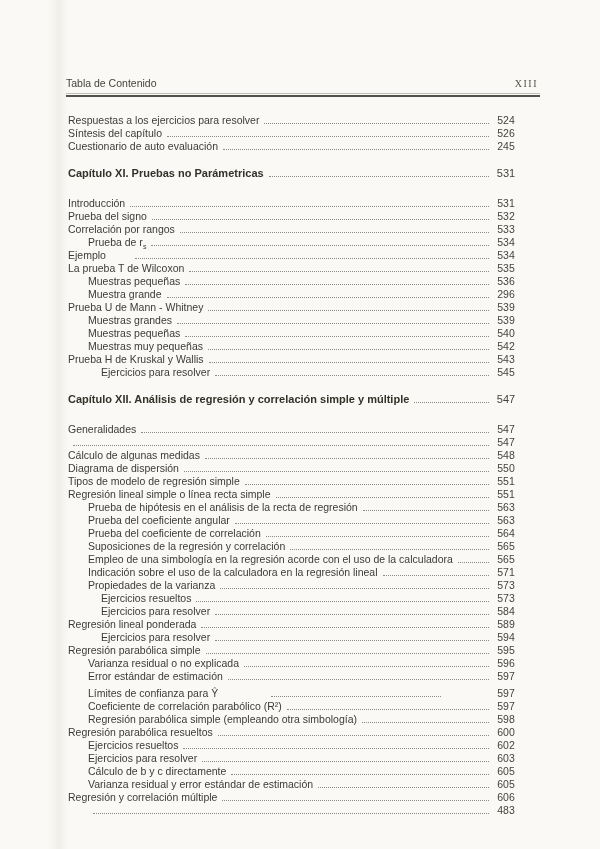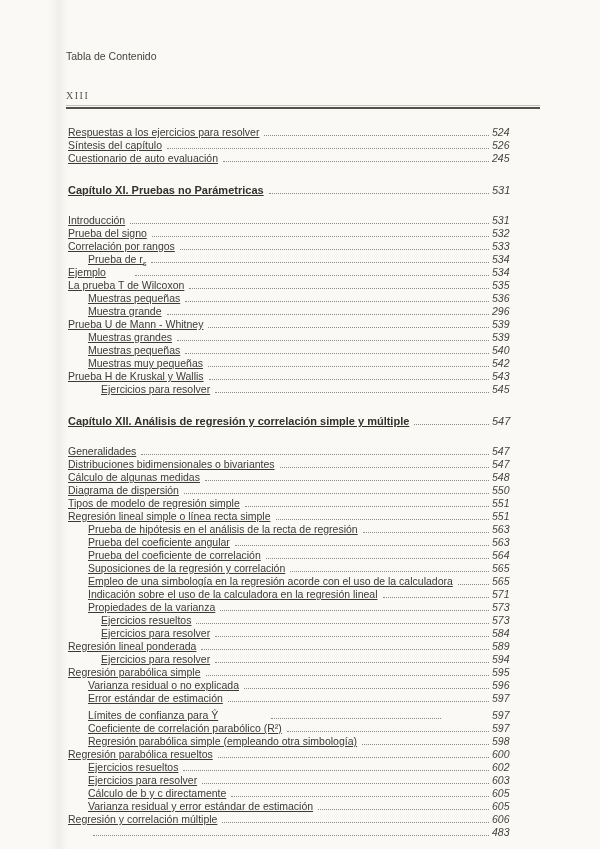--- a/index.html
+++ b/index.html
@@ -15,48 +15,48 @@
   
   .page::before {
     content: "";
     position: absolute; left: 48px; top: 0; bottom: 0; width: 20px;
     background: linear-gradient(90deg, rgba(110,105,95,0) 0%, rgba(110,105,95,0.07) 55%, rgba(110,105,95,0) 100%);
     pointer-events: none;
   }
   header {
     display: flex; justify-content: space-between; align-items: baseline;
     margin: 50px 62px 0 66px;
-    font-size: 10.5px; line-height: 12px; color: #46443f; flex-direction: column;
+    font-size: 10.5px; line-height: 12px; color: #46443f;
   }
   .folio {
     font-family: "Liberation Serif", serif;
     font-size: 10px; letter-spacing: 1.5px; color: #56544e; margin-top: 28px;
   }
   .rule-light { margin: 3px 60px 0 66px; border-top: 1px solid #c3c0b6; }
   .rule-dark  { margin: 1px 60px 0 66px; border-top: 2px solid #53514c; }
 
   main { padding: 17px 80px 0 68px; }
 
   .row {
     display: flex; align-items: baseline;
     font-size: 10.5px; line-height: 13px;
     color: #3b3b3b;
   }
-  .row .label { white-space: nowrap; text-decoration: underline; }
+  .row .label { white-space: nowrap; }
   .row .dots {
     flex: 1; min-width: 10px;
     border-bottom: 1.5px dotted #8d8a83;
     margin: 0 3px 2px 5px;
   }
-  .row .pnum { flex: none; width: 28px; text-align: left; color: #45433e; font-style: italic; }
+  .row .pnum { flex: none; width: 28px; text-align: center; color: #45433e; }
   .row.i1 { padding-left: 20px; }
   .row.i2 { padding-left: 33px; }
   .row.chapter {
     font-weight: bold; font-size: 11px;
-    margin-top: 19px; margin-bottom: 17px;
+    margin-top: 14px; margin-bottom: 17px;
     color: #333129;
   }
   .row.chapter .pnum { font-weight: normal; }
   sub { font-size: 7px; line-height: 0; }
 </style>
 </head>
 <body>
 
 <div class="page">
   <header>
@@ -160,21 +160,20 @@
     <span class="label">Capítulo XII. Análisis de regresión y correlación simple y múltiple</span>
     <span class="dots"></span>
     <span class="pnum">547</span>
   </div>
       <div class="row">
     <span class="label">Generalidades</span>
     <span class="dots"></span>
     <span class="pnum">547</span>
   </div>
       <div class="row">
-    <span class="label">Distribuciones bidimensionales o bivariantes</span>
     <span class="dots"></span>
     <span class="pnum">547</span>
   </div>
       <div class="row">
     <span class="label">Cálculo de algunas medidas</span>
     <span class="dots"></span>
     <span class="pnum">548</span>
   </div>
       <div class="row">
     <span class="label">Diagrama de dispersión</span>

